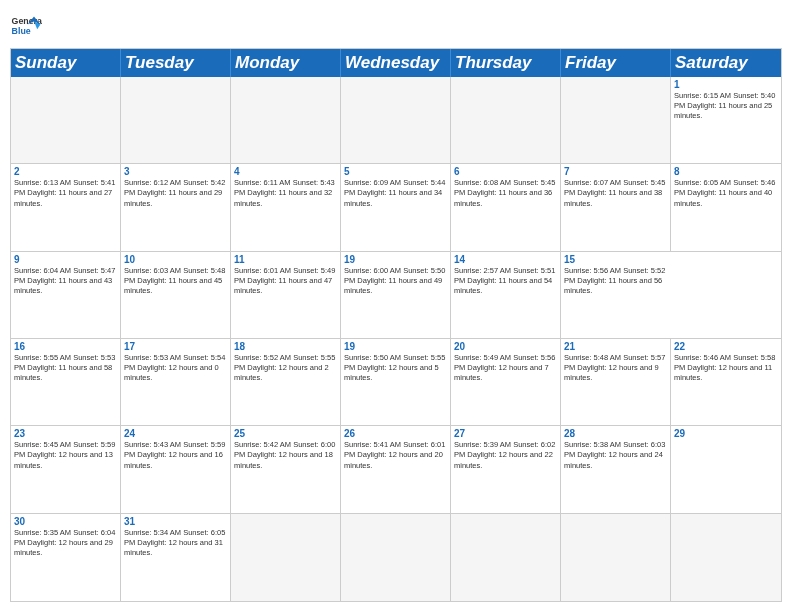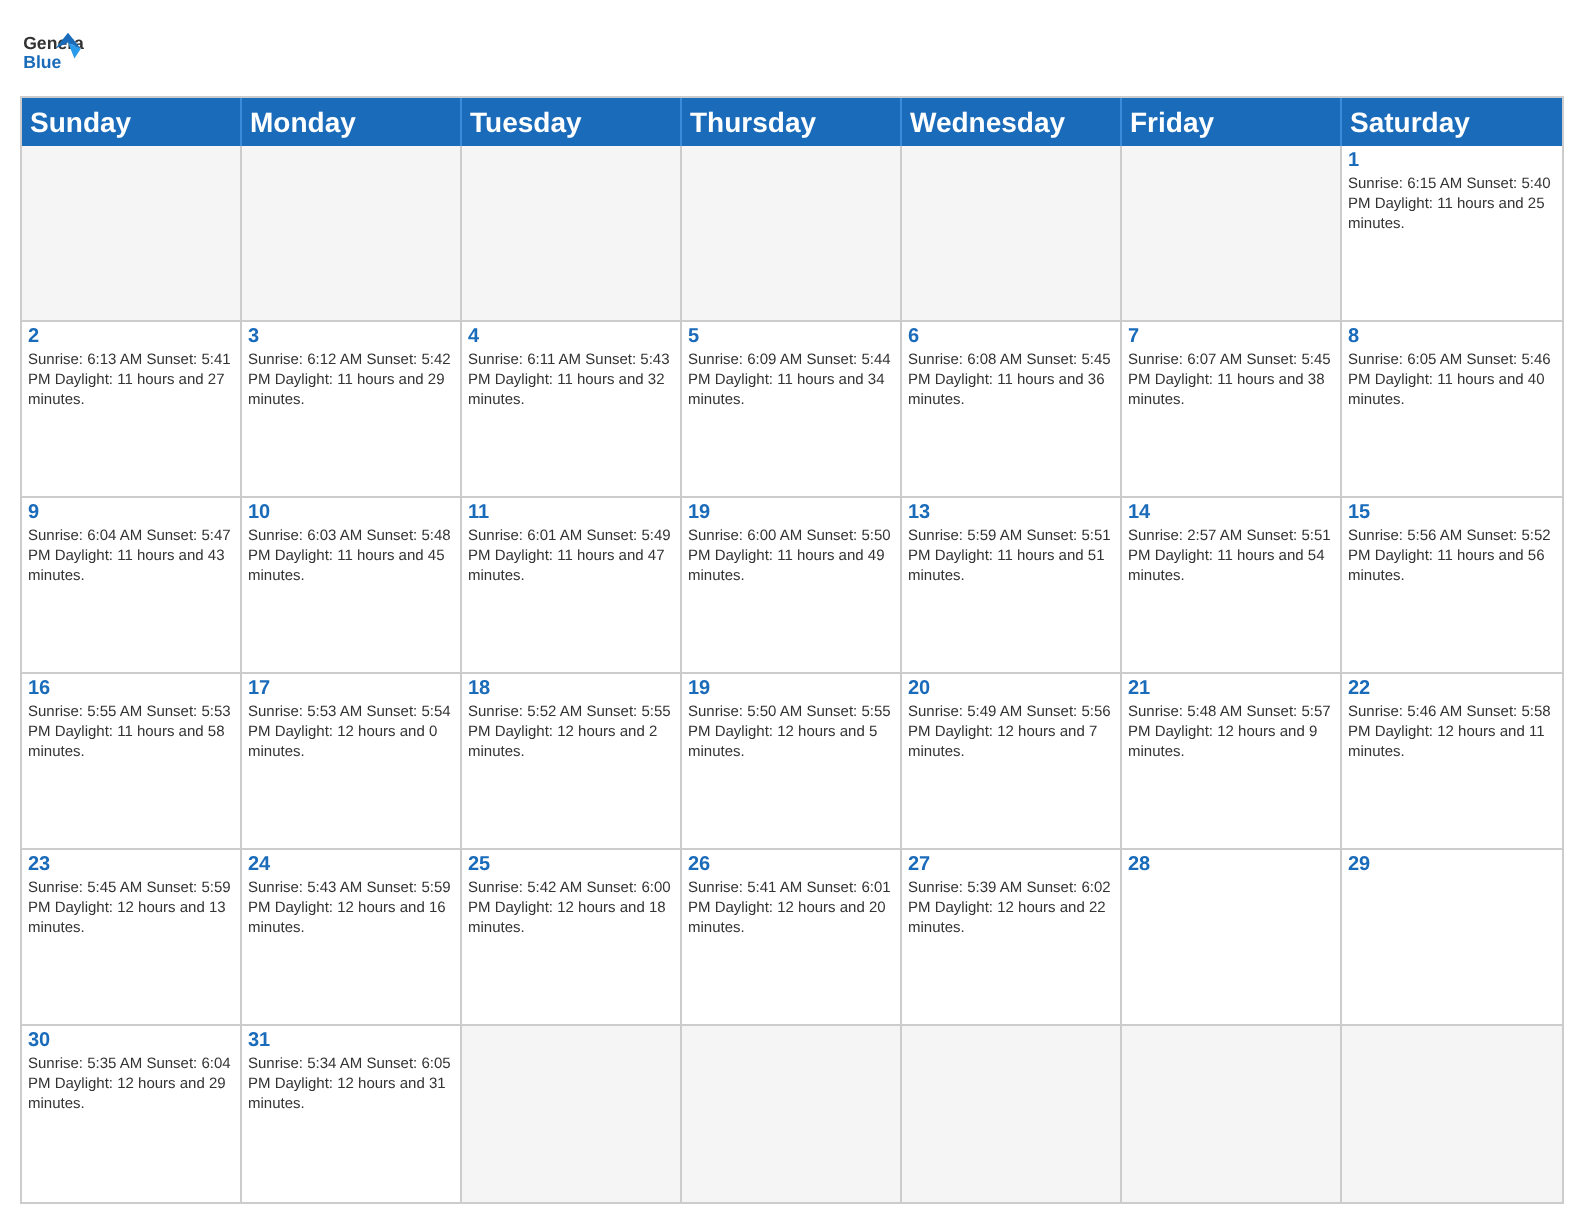--- a/index.html
+++ b/index.html
@@ -50,25 +50,26 @@
       display: flex;
       flex-direction: column;
     }
     .cal-header {
       display: grid;
       grid-template-columns: repeat(7, 1fr);
       background: #1a6bba;
     }
     .cal-header-cell {
       color: #fff;
-      font-size: 14px;
+      font-size: 17px;
       font-weight: bold;
       padding: 4px 4px;
       text-align: left;
       border-right: 1px solid #3a8bda;
+      font-style: italic;
     }
     .cal-header-cell:last-child { border-right: none; }
     .cal-body {
       flex: 1;
       display: grid;
       grid-template-rows: repeat(6, 1fr);
     }
     .cal-row {
       display: grid;
       grid-template-columns: repeat(7, 1fr);
@@ -114,24 +115,24 @@
     </div>
     <div class="title-block">
       <div class="month-year"></div>
       <div class="location"></div>
     </div>
   </div>
 
   <div class="calendar">
     <div class="cal-header" id="cal-header">
         <div class="cal-header-cell">Sunday</div>
+        <div class="cal-header-cell">Tuesday</div>
         <div class="cal-header-cell">Monday</div>
-        <div class="cal-header-cell">Tuesday</div>
+        <div class="cal-header-cell">Wednesday</div>
         <div class="cal-header-cell">Thursday</div>
-        <div class="cal-header-cell">Wednesday</div>
         <div class="cal-header-cell">Friday</div>
         <div class="cal-header-cell">Saturday</div>
       </div>
     <div class="cal-body" id="cal-body">
         <div class="cal-row">
           <div class="cal-cell empty"></div>
           <div class="cal-cell empty"></div>
           <div class="cal-cell empty"></div>
           <div class="cal-cell empty"></div>
           <div class="cal-cell empty"></div>
@@ -206,26 +207,20 @@
 Sunset: 5:49 PM
 Daylight: 11 hours and 47 minutes.</div>
           </div>
           <div class="cal-cell">
             <span class="day-num">19</span>
             <div class="cell-text">Sunrise: 6:00 AM
 Sunset: 5:50 PM
 Daylight: 11 hours and 49 minutes.</div>
           </div>
           <div class="cal-cell">
-            <span class="day-num">13</span>
-            <div class="cell-text">Sunrise: 5:59 AM
-Sunset: 5:51 PM
-Daylight: 11 hours and 51 minutes.</div>
-          </div>
-          <div class="cal-cell">
             <span class="day-num">14</span>
             <div class="cell-text">Sunrise: 2:57 AM
 Sunset: 5:51 PM
 Daylight: 11 hours and 54 minutes.</div>
           </div>
           <div class="cal-cell">
             <span class="day-num">15</span>
             <div class="cell-text">Sunrise: 5:56 AM
 Sunset: 5:52 PM
 Daylight: 11 hours and 56 minutes.</div>
@@ -301,20 +296,23 @@
 Daylight: 12 hours and 20 minutes.</div>
           </div>
           <div class="cal-cell">
             <span class="day-num">27</span>
             <div class="cell-text">Sunrise: 5:39 AM
 Sunset: 6:02 PM
 Daylight: 12 hours and 22 minutes.</div>
           </div>
           <div class="cal-cell">
             <span class="day-num">28</span>
+            <div class="cell-text">Sunrise: 5:38 AM
+Sunset: 6:03 PM
+Daylight: 12 hours and 24 minutes.</div>
           </div>
           <div class="cal-cell">
             <span class="day-num">29</span>
           </div>
         </div>
         <div class="cal-row">
           <div class="cal-cell">
             <span class="day-num">30</span>
             <div class="cell-text">Sunrise: 5:35 AM
 Sunset: 6:04 PM

